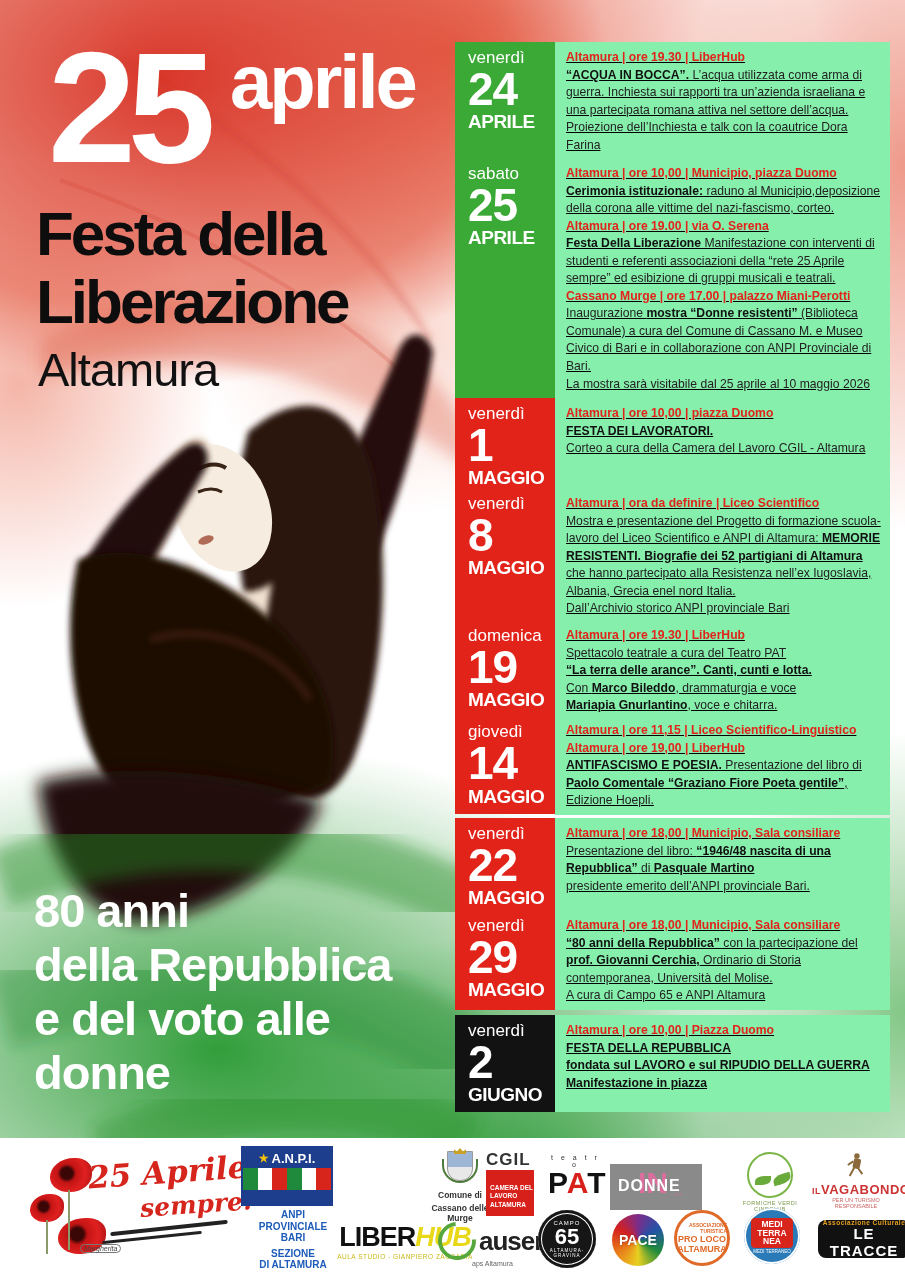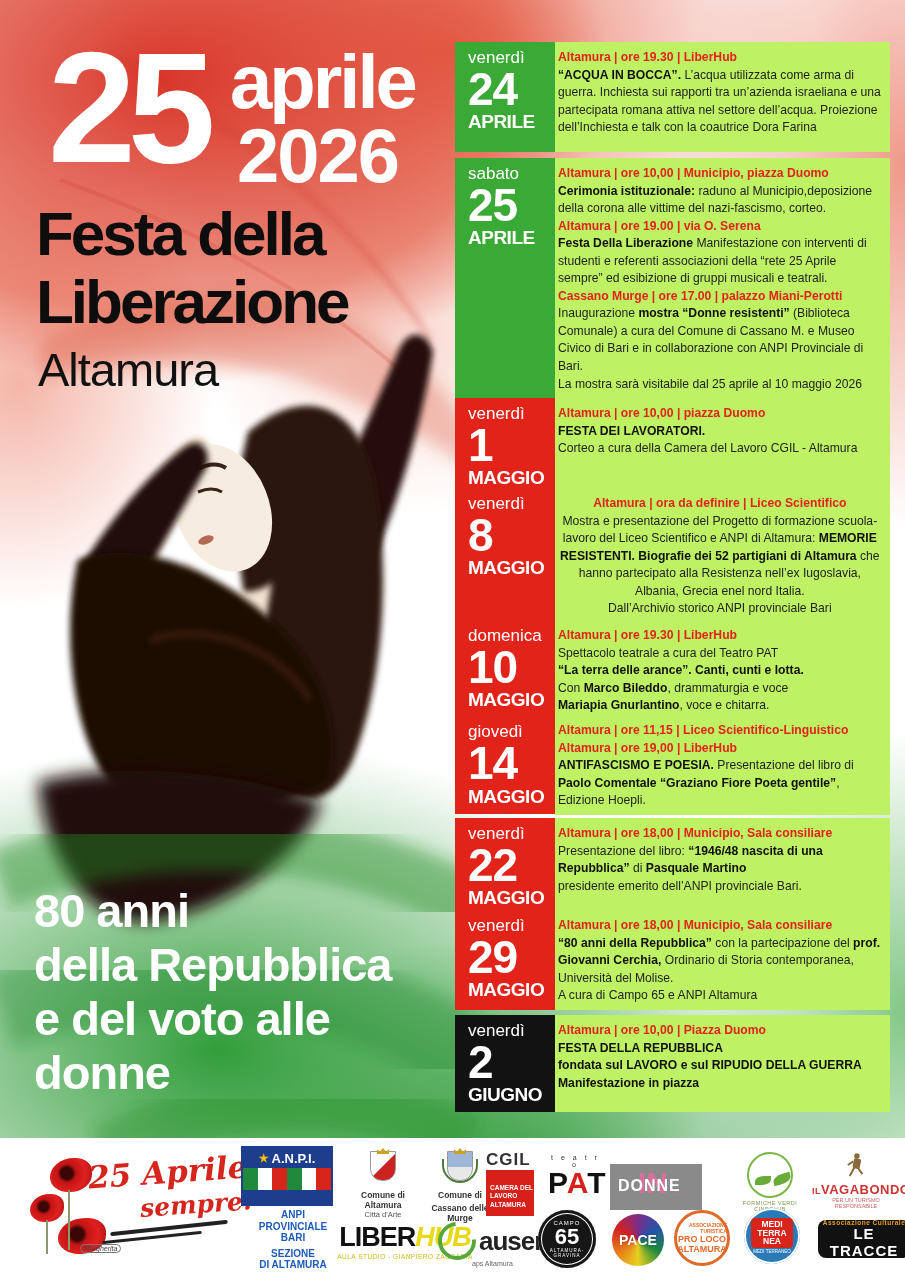--- a/index.html
+++ b/index.html
@@ -35,21 +35,21 @@
   
   .events{position:absolute;left:455px;top:0;width:435px;}
   .event-card{position:absolute;left:0;width:435px;display:flex;gap:0;}
   .date-block{width:100px;flex:none;color:#fff;padding:7px 0 6px 13px;box-sizing:border-box;}
   .date-block.green{background:#3aa935;}
   .date-block.red{background:#e2231a;}
   .date-block.black{background:#121212;}
   .date-day{font-size:17px;line-height:1.1;}
   .date-num{font-size:46px;font-weight:bold;line-height:.95;letter-spacing:-1px;}
   .date-month{font-size:19px;font-weight:bold;letter-spacing:-.5px;}
-  .event-box{flex:1;background:#bef264;padding:6px 8px 6px 3px;box-sizing:border-box;overflow:hidden;}
+  .event-box{flex:1;background:#86efac;padding:6px 8px 6px 11px;box-sizing:border-box;overflow:hidden;text-decoration:underline;}
   .box-inner{transform:scaleX(.9);transform-origin:0 0;width:111%;
              font-size:13.5px;line-height:1.3;color:#222;}
   .ev-header{color:#e2231a;font-weight:bold;white-space:nowrap;}
   .ev-body .b{font-weight:bold;color:#111;}
   
   .footer{position:absolute;left:0;top:1138px;width:905px;height:142px;background:#fff;}
   .f-item{position:absolute;text-align:center;}
   
   .poppy{position:absolute;border-radius:60% 40% 55% 45%;background:radial-gradient(circle at 40% 45%,#3a0606 18%,#c41414 30%,#e02020 60%,#9c1010);}
   .stem{position:absolute;width:2px;background:#8a9a6a;}
@@ -169,21 +169,20 @@
 
     <path d="M 38,782 C 122,760 244,772 322,802 C 300,862 220,912 148,922 C 88,922 46,862 38,782 Z" fill="#220f08" filter="url(#softer)"></path>
 
     <path d="M 0,880 C 150,820 330,830 470,905" stroke="rgba(30,140,40,.45)" stroke-width="60" fill="none" filter="url(#softer)"></path>
     <path d="M 0,1010 C 180,950 360,980 470,1060" stroke="rgba(28,135,38,.35)" stroke-width="80" fill="none" filter="url(#softer)"></path>
     <path d="M 100,1150 C 260,1080 400,1100 470,1140" stroke="rgba(32,142,42,.40)" stroke-width="50" fill="none" filter="url(#softer)"></path>
   </svg>
 
   <div class="t-num">25</div>
   <div class="t-month">aprile</div>
-  <div class="t-year">2026</div>
   <div class="t-black t-l1">Festa della</div>
   <div class="t-black t-l2">Liberazione</div>
   <div class="t-city">Altamura</div>
   <div class="t-bottom">80 anni
 della Repubblica
 e del voto alle
 donne</div>
 
   <div class="events">
       <div class="event-card" style="top: 42px;">
@@ -230,32 +229,32 @@
             <div class="ev-body"><span>Corteo a cura della Camera del Lavoro CGIL - Altamura</span></div>
           </div>
         </div>
       </div>
       <div class="event-card" style="top: 488px;">
         <div class="date-block red" style="min-height: 122px;">
           <div class="date-day">venerdì</div>
           <div class="date-num">8</div>
           <div class="date-month">MAGGIO</div>
         </div>
-        <div class="event-box" style="min-height: 122px; text-align: center;">
+        <div class="event-box" style="min-height: 122px;">
           <div class="box-inner">
             <div class="ev-header">Altamura | ora da definire | Liceo Scientifico</div>
             <div class="ev-body"><span>Mostra e presentazione del Progetto di formazione scuola-lavoro del Liceo Scientifico e ANPI di Altamura: </span><span class="b">MEMORIE RESISTENTI. Biografie dei 52 partigiani di Altamura</span><span> che hanno partecipato alla Resistenza nell’ex Iugoslavia, Albania, Grecia enel nord Italia.</span></div>
             <div class="ev-body"><span>Dall’Archivio storico ANPI provinciale Bari</span></div>
           </div>
         </div>
       </div>
       <div class="event-card" style="top: 620px;">
         <div class="date-block red" style="min-height: 86px;">
           <div class="date-day">domenica</div>
-          <div class="date-num">10</div>
+          <div class="date-num">19</div>
           <div class="date-month">MAGGIO</div>
         </div>
         <div class="event-box" style="min-height: 86px;">
           <div class="box-inner">
             <div class="ev-header">Altamura | ore 19.30 | LiberHub</div>
             <div class="ev-body"><span>Spettacolo teatrale a cura del Teatro PAT</span></div>
             <div class="ev-body"><span class="b">“La terra delle arance”. Canti, cunti e lotta.</span></div>
             <div class="ev-body"><span>Con </span><span class="b">Marco Bileddo</span><span>, drammaturgia e voce</span></div>
             <div class="ev-body"><span class="b">Mariapia Gnurlantino</span><span>, voce e chitarra.</span></div>
           </div>
@@ -352,28 +351,20 @@
         <div class="anpi-bot"></div>
       </div>
       <div class="anpi-text">
         <div>ANPI PROVINCIALE</div>
         <div>BARI</div>
         <div style="margin-top:4px;">SEZIONE</div>
         <div>DI ALTAMURA</div>
       </div>
     </div>
 
-    <div class="f-item" style="left:342px;top:10px;width:82px;">
-      <div class="crest">
-        <div class="crown"></div>
-          <div class="shield alta"></div>
-      </div>
-      <div class="crest-label">Comune di Altamura</div>
-      <div class="crest-sub">Città d'Arte</div>
-    </div>
 
     <div class="f-item" style="left:420px;top:10px;width:80px;">
       <div class="crest">
         <div class="crown"></div>
           <div class="wreath"></div>
           <div class="shield cass"></div>
       </div>
       <div class="crest-label">Comune di</div>
       <div class="crest-label">Cassano delle Murge</div>
     </div>

